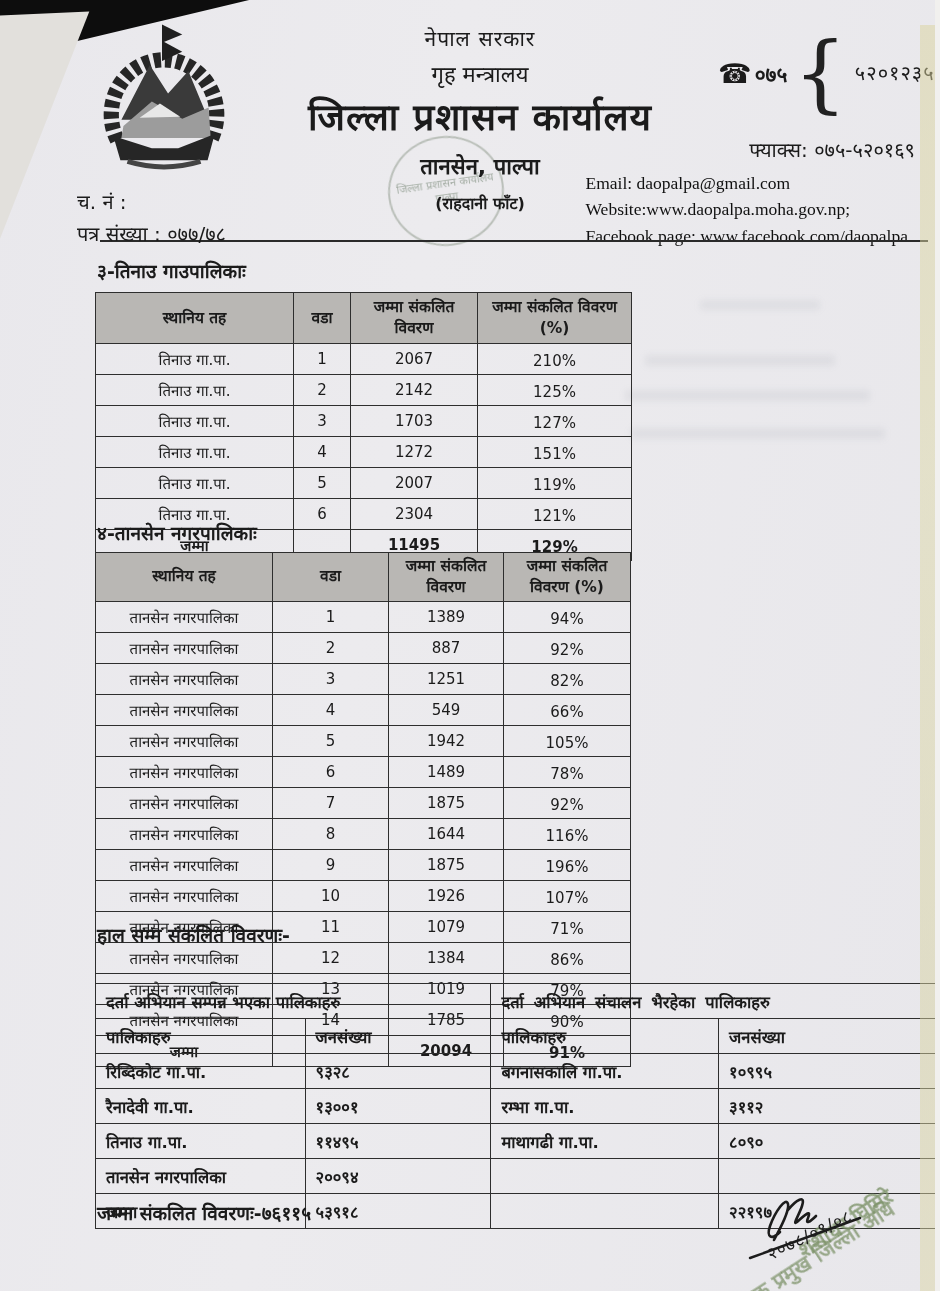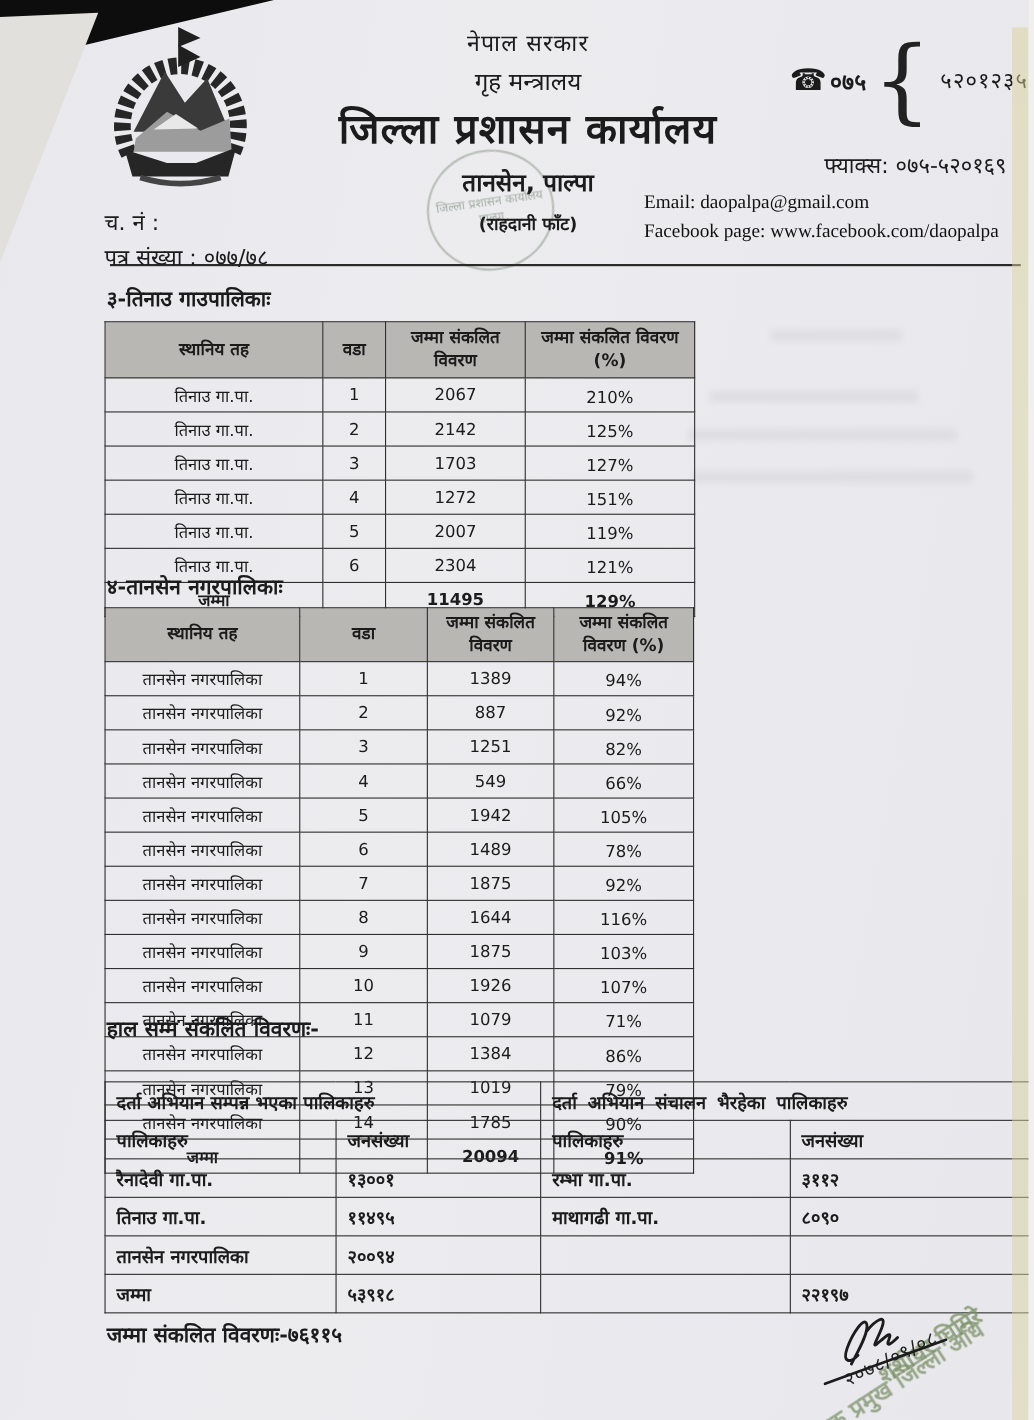--- a/index.html
+++ b/index.html
@@ -32,21 +32,21 @@
     display:flex;flex-direction:column;align-items:center;justify-content:center;
     color:rgba(100,118,98,.55);font-size:11px;transform:rotate(-8deg);text-align:center;line-height:1.3;}
   .phone-block{position:absolute;left:718px;top:34px;display:flex;align-items:center;z-index:2;}
   .phone-icon{font-size:27px;margin-right:3px;}
   .phone-code{font-size:21px;font-weight:bold;margin-right:6px;}
   .brace{font-family:"DejaVu Serif",serif;font-size:84px;font-weight:100;line-height:.95;margin-right:8px;color:#222;}
   .phone-list{display:flex;flex-direction:row;font-size:20px;line-height:1.55;letter-spacing:1px;}
   .fax-line{position:absolute;left:690px;top:136px;width:225px;text-align:right;font-size:20px;z-index:2;}
   .contact{position:absolute;right:32px;top:170px;text-align:left;z-index:2;
     font-family:"Liberation Serif","DejaVu Serif",serif;font-size:17.5px;line-height:1.5;color:#111;}
-  .refs{position:absolute;left:95px;top:186px;font-size:20px;line-height:1.6;z-index:7;}
+  .refs{position:absolute;left:77px;top:186px;font-size:20px;line-height:1.6;z-index:7;}
   .head-rule{position:absolute;left:100px;right:12px;top:240px;border-top:2.2px solid #2a2a2a;z-index:2;}
 
   
   .sec-title{position:absolute;left:97px;font-size:19px;font-weight:bold;z-index:2;}
   table{border-collapse:collapse;position:absolute;z-index:2;background:transparent;}
   th,td{border:1.6px solid #2e2e2e;}
   .dtab th{background:#b9b7b4;font-size:15.5px;font-weight:600;text-align:center;padding:3px 2px;line-height:1.35;}
   .dtab td{font-size:15px;text-align:center;height:24px;padding:1px 4px;}
   .dtab td:nth-child(4){padding-top:5px;}
   .bold-row td{font-weight:bold;}
@@ -116,20 +116,21 @@
       <span>५२०१२५</span>
     </span>
   </div>
   <div class="fax-line">
     <span>फ्याक्स:</span>
     <span>०७५-५२०१६९</span>
   </div>
 
   <div class="contact">
     <div>Email: daopalpa@gmail.com</div>
+    <div>Website:www.daopalpa.moha.gov.np;</div>
     <div>Facebook page: www.facebook.com/daopalpa</div>
   </div>
 
   <div class="refs">
     <div>च. नं :</div>
     <div>पत्र संख्या : ०७७/७८</div>
   </div>
 
   <div class="head-rule"></div>
 
@@ -245,21 +246,21 @@
         <tr>
           <td>तानसेन नगरपालिका</td>
           <td>8</td>
           <td>1644</td>
           <td>116%</td>
         </tr>
         <tr>
           <td>तानसेन नगरपालिका</td>
           <td>9</td>
           <td>1875</td>
-          <td>103%</td>
+          <td>196%</td>
         </tr>
         <tr>
           <td>तानसेन नगरपालिका</td>
           <td>10</td>
           <td>1926</td>
           <td>107%</td>
         </tr>
         <tr>
           <td>तानसेन नगरपालिका</td>
           <td>11</td>
@@ -302,20 +303,26 @@
       </tr>
       <tr>
         <th style="width:205px;">पालिकाहरु</th>
         <th style="width:180px;">जनसंख्या</th>
         <th style="width:225px;">पालिकाहरु</th>
         <th style="width:220px;">जनसंख्या</th>
       </tr>
     </thead>
     <tbody>
         <tr>
+          <td>रिब्दिकोट गा.पा.</td>
+          <td>९३२८</td>
+          <td>बगनासकालि गा.पा.</td>
+          <td>१०९९५</td>
+        </tr>
+        <tr>
           <td>रैनादेवी गा.पा.</td>
           <td>१३००१</td>
           <td>रम्भा गा.पा.</td>
           <td>३११२</td>
         </tr>
         <tr>
           <td>तिनाउ गा.पा.</td>
           <td>११४९५</td>
           <td>माथागढी गा.पा.</td>
           <td>८०९०</td>

